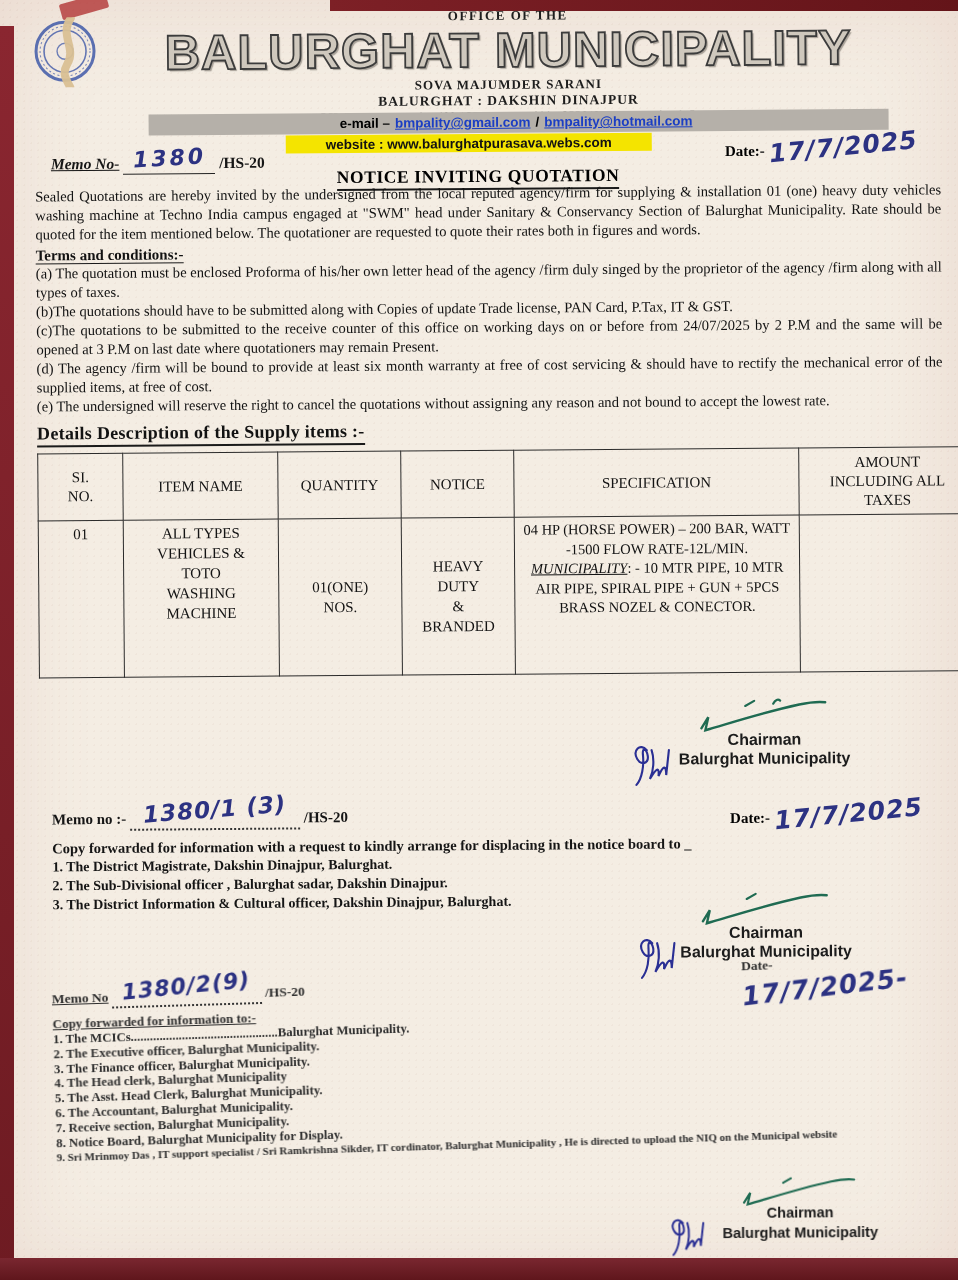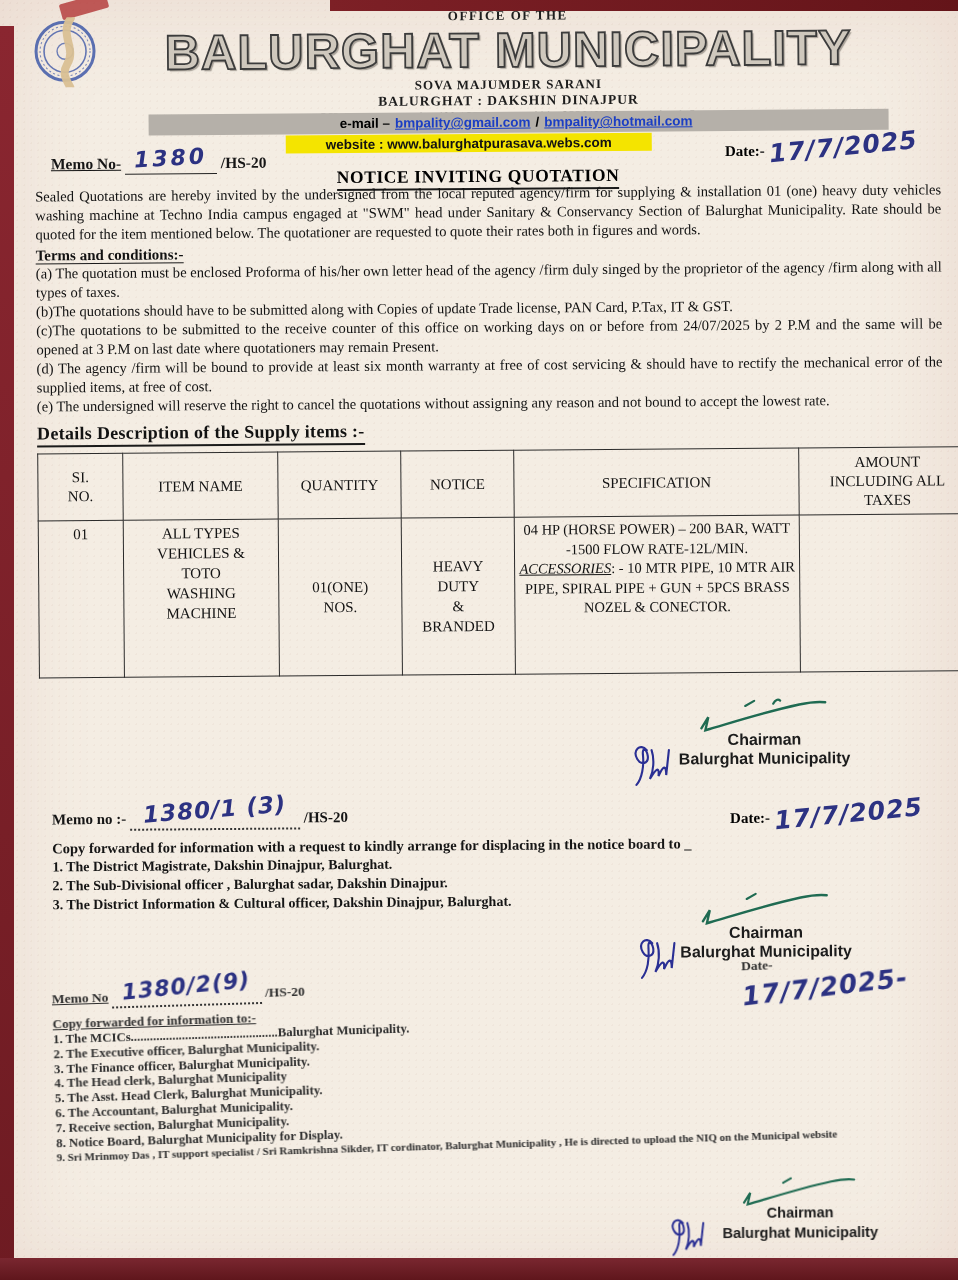--- a/index.html
+++ b/index.html
@@ -34,21 +34,21 @@
                display:flex;align-items:center;justify-content:center;font-size:13.5px;font-weight:bold;
                font-family:"Liberation Sans",sans-serif;}
   .email-strip .lk{color:#1b3ec4;text-decoration:underline;margin:0 5px;}
   .web-strip{left:287px;top:134px;width:366px;height:18px;background:#f4e400;
              display:flex;align-items:center;justify-content:center;font-size:13.5px;font-weight:bold;
              font-family:"Liberation Sans",sans-serif;color:#121212;}
 
   
   .hand{font-family:"DejaVu Sans",sans-serif;font-style:italic;color:#2c3282;}
   .memo-row1{left:52px;top:146px;font-size:15.5px;font-weight:bold;color:#161616;}
-  .memo-row1 .lbl{text-decoration:underline;}
+  .memo-row1 .lbl{text-decoration:underline;font-style:italic;}
   .numline{display:inline-block;min-width:92px;border-bottom:1.6px solid #222;text-align:center;}
   .numline .hand{display:inline-block;font-size:22px;transform:translateY(-3px) rotate(-3deg);letter-spacing:3px;}
   .dotline{display:inline-block;min-width:170px;border-bottom:2px dotted #333;text-align:center;}
   .dotline .hand{display:inline-block;font-size:23px;transform:translateY(-6px) rotate(-4deg);letter-spacing:1px;}
   .date1{left:726px;top:135px;font-size:15px;font-weight:bold;}
   .date1 .hand,.date2 .hand,.date3 .hand{font-size:25px;letter-spacing:1px;display:inline-block;transform:rotate(-5deg);}
 
   .notice-title{left:0;top:166px;width:958px;text-align:center;}
   .notice-title span{display:inline-block;font-size:17.5px;font-weight:bold;letter-spacing:.6px;
                      border-bottom:2.2px solid #1a1a1a;padding-bottom:1px;}
@@ -193,21 +193,21 @@
 WASHING
 MACHINE</td>
           <td class="cell mid">01(ONE)
 NOS.</td>
           <td class="cell mid">HEAVY
 DUTY
 &amp;
 BRANDED</td>
           <td class="spec cell">
             <div>04 HP (HORSE POWER) – 200 BAR, WATT -1500 FLOW RATE-12L/MIN.</div>
-            <div><span class="acc-lbl">ACCESSORIES</span><span>: - 10 MTR PIPE, 10 MTR AIR PIPE, SPIRAL PIPE +  GUN + 5PCS BRASS NOZEL &amp;  CONECTOR.</span></div>
+            <div><span class="acc-lbl">MUNICIPALITY</span><span>: - 10 MTR PIPE, 10 MTR AIR PIPE, SPIRAL PIPE +  GUN + 5PCS BRASS NOZEL &amp;  CONECTOR.</span></div>
           </td>
           <td class="cell amt"></td>
         </tr>
       </tbody>
         </table>
     </div>
 
     <div class="abs sig-block chair1">
       <svg class="sig-scribble" width="150" height="36" viewBox="0 0 150 36">
         <path d="M12 30 l7 -11 l-3 13 c22 -6 56 -17 94 -25 c10 -2 18 -3 26 -2" fill="none" stroke="#1f6b52" stroke-width="2.4" stroke-linecap="round"></path>

